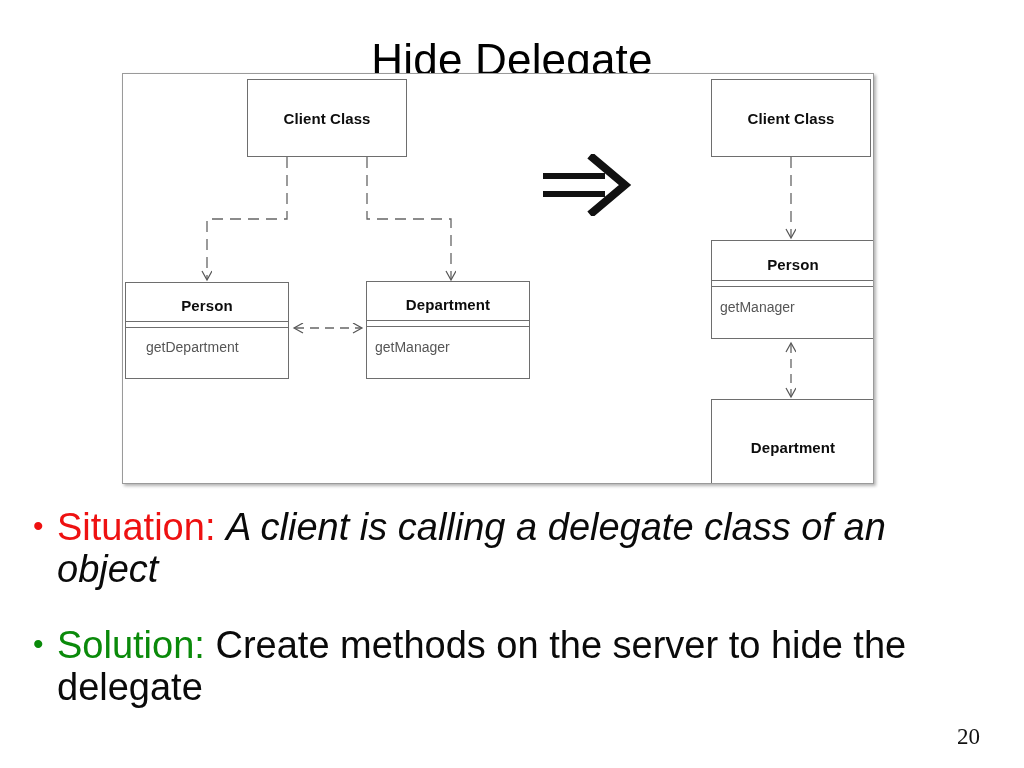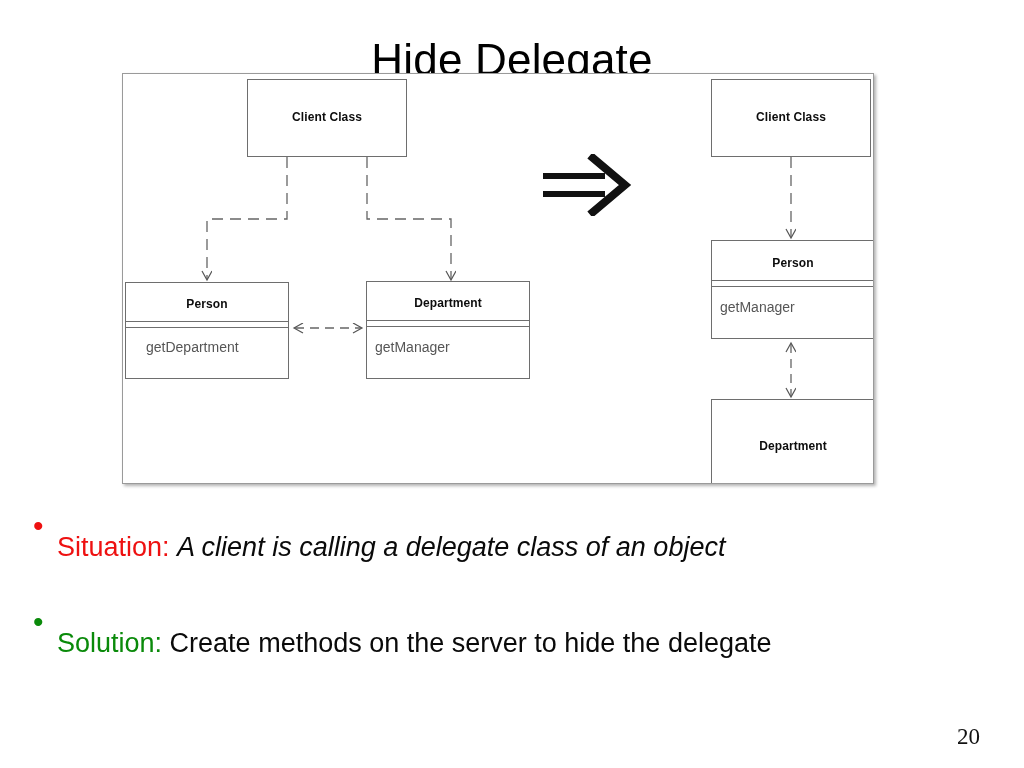--- a/index.html
+++ b/index.html
@@ -47,21 +47,21 @@
   
   .uml-box {
     position: absolute;
     background: #ffffff;
     border: 1px solid #6e6e6e;
     box-sizing: border-box;
   }
   .uml-title {
     font-family: "Liberation Sans", sans-serif;
     font-weight: bold;
-    font-size: 12px;
+    font-size: 15px;
     color: #0d0d0d;
     text-align: center;
     width: 100%;
     position: absolute;
     left: 0;
     letter-spacing: 0.1px;
   }
   .uml-divider {
     position: absolute;
     left: 0;
@@ -145,25 +145,24 @@
     flex: 0 0 auto;
     width: 29px;
     font-size: 30px;
     line-height: 40px;
     text-align: left;
     padding-left: 5px;
     box-sizing: border-box;
   }
   .bullet-text {
     font-family: "Liberation Sans", sans-serif;
-    font-size: 27px;
+    font-size: 38px;
     line-height: 42px;
     color: #0a0a0a;
     max-width: 930px;
-    margin-top: 20px;
   }
   .lead-red   { color: #EE1111; }
   .lead-green { color: #0A8A0A; }
   .body-italic { font-style: italic; }
 
   
   .page-number {
     position: absolute;
     right: 44px;
     bottom: 18px;

